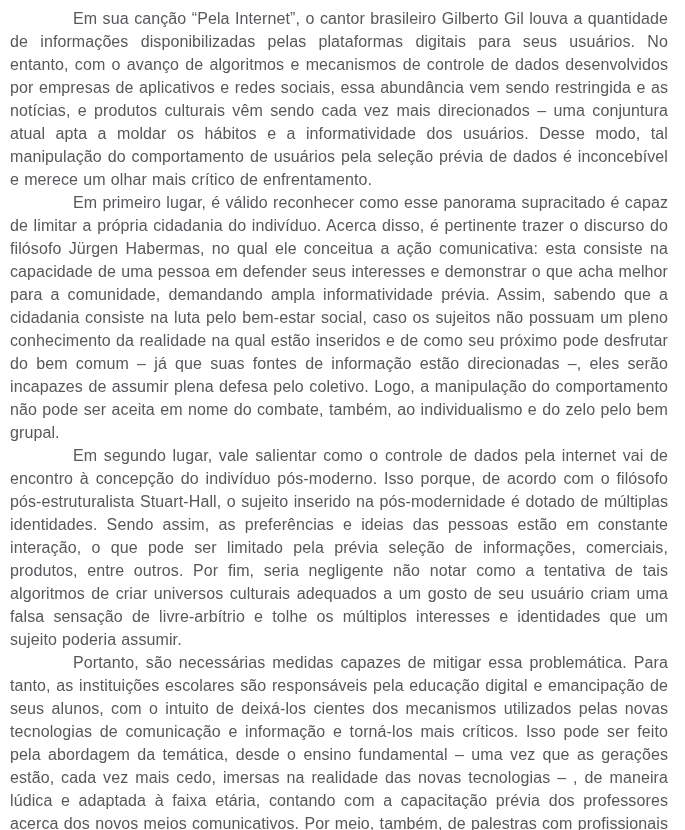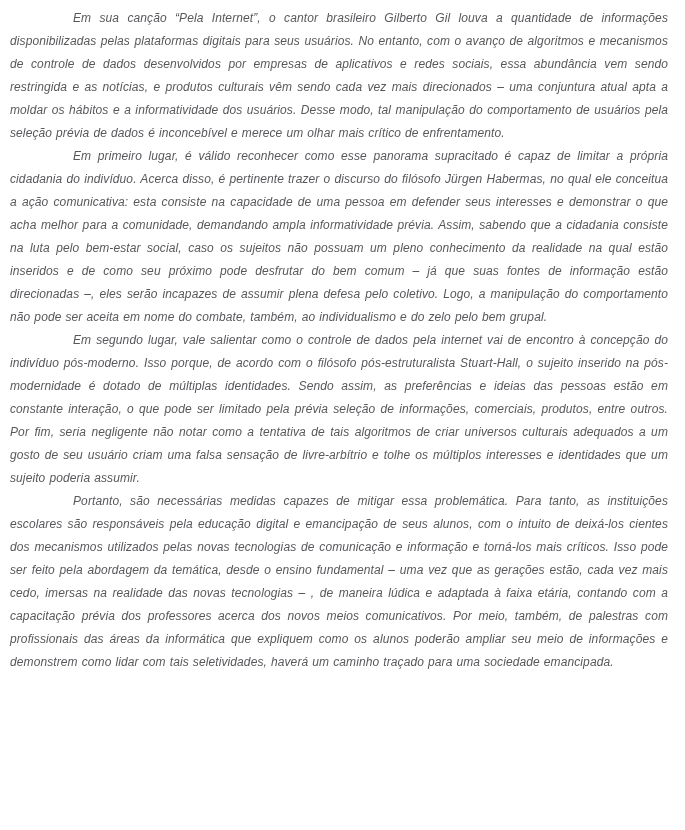--- a/index.html
+++ b/index.html
@@ -12,22 +12,21 @@
     width: 685px;
     height: 830px;
     background: #ffffff;
     box-sizing: border-box;
     padding: 7px 17px 0 10px;
     overflow: hidden;
   }
   .essay p {
     margin: 0;
     font-family: "Liberation Sans", sans-serif;
-    font-style: italic;
-    font-size: 12px;
+    font-size: 16px;
     line-height: 23px;
     font-weight: 400;
     color: #58585c;
     text-align: justify;
     text-indent: 63px;
     letter-spacing: 0.1px;
     word-spacing: 0.6px;
   }
 </style>
 </head>

